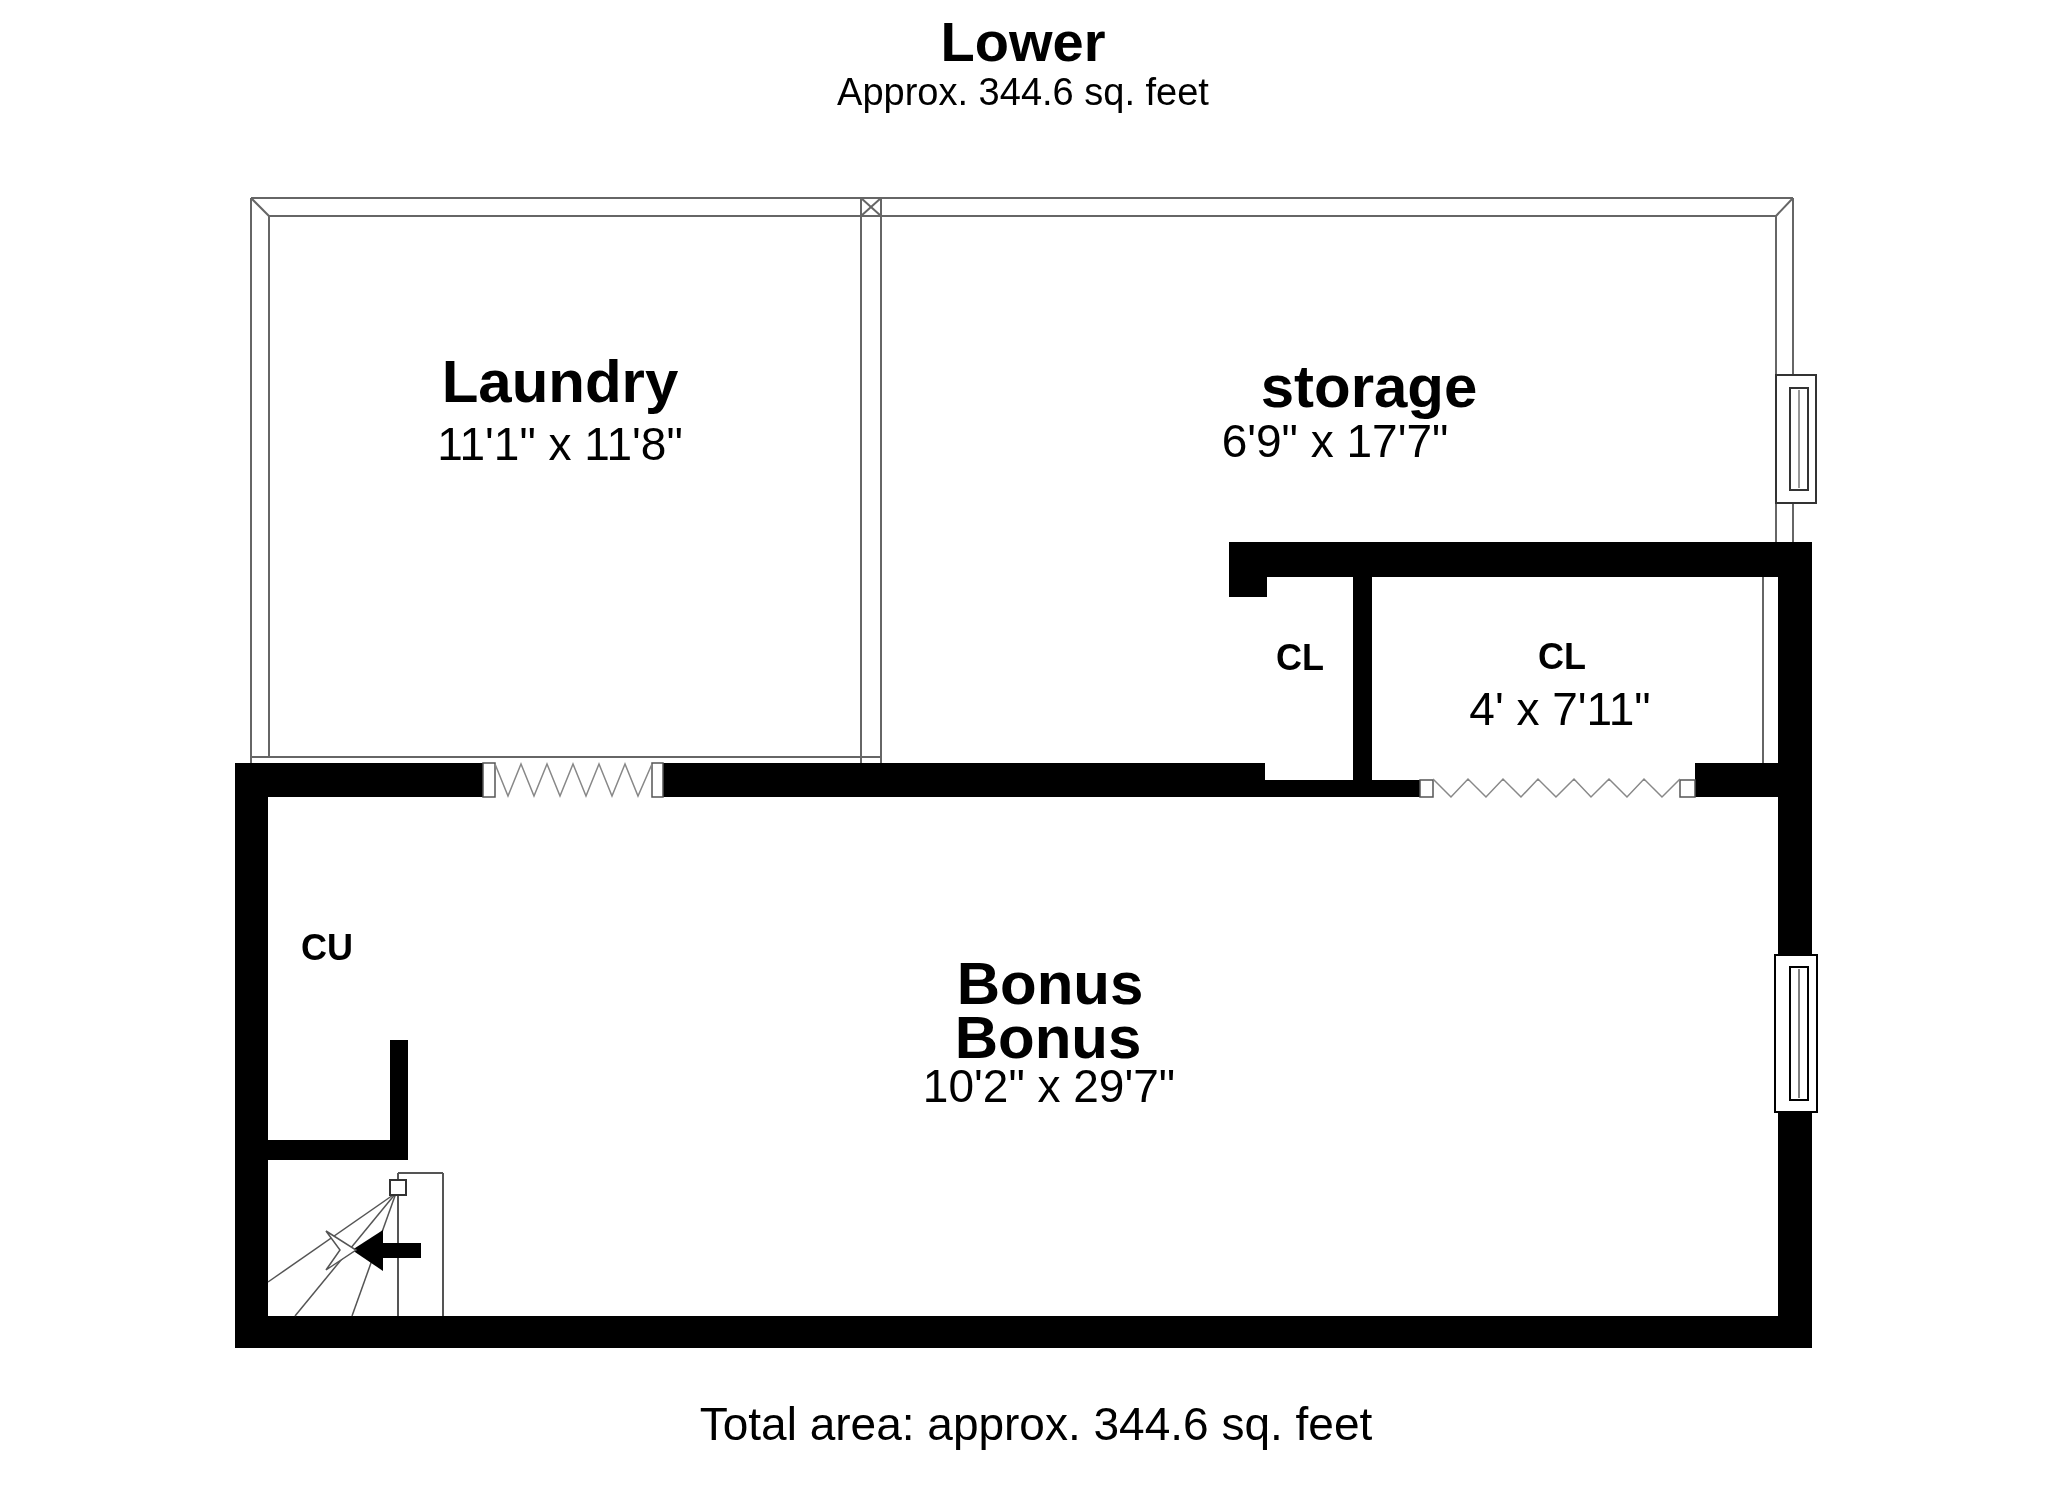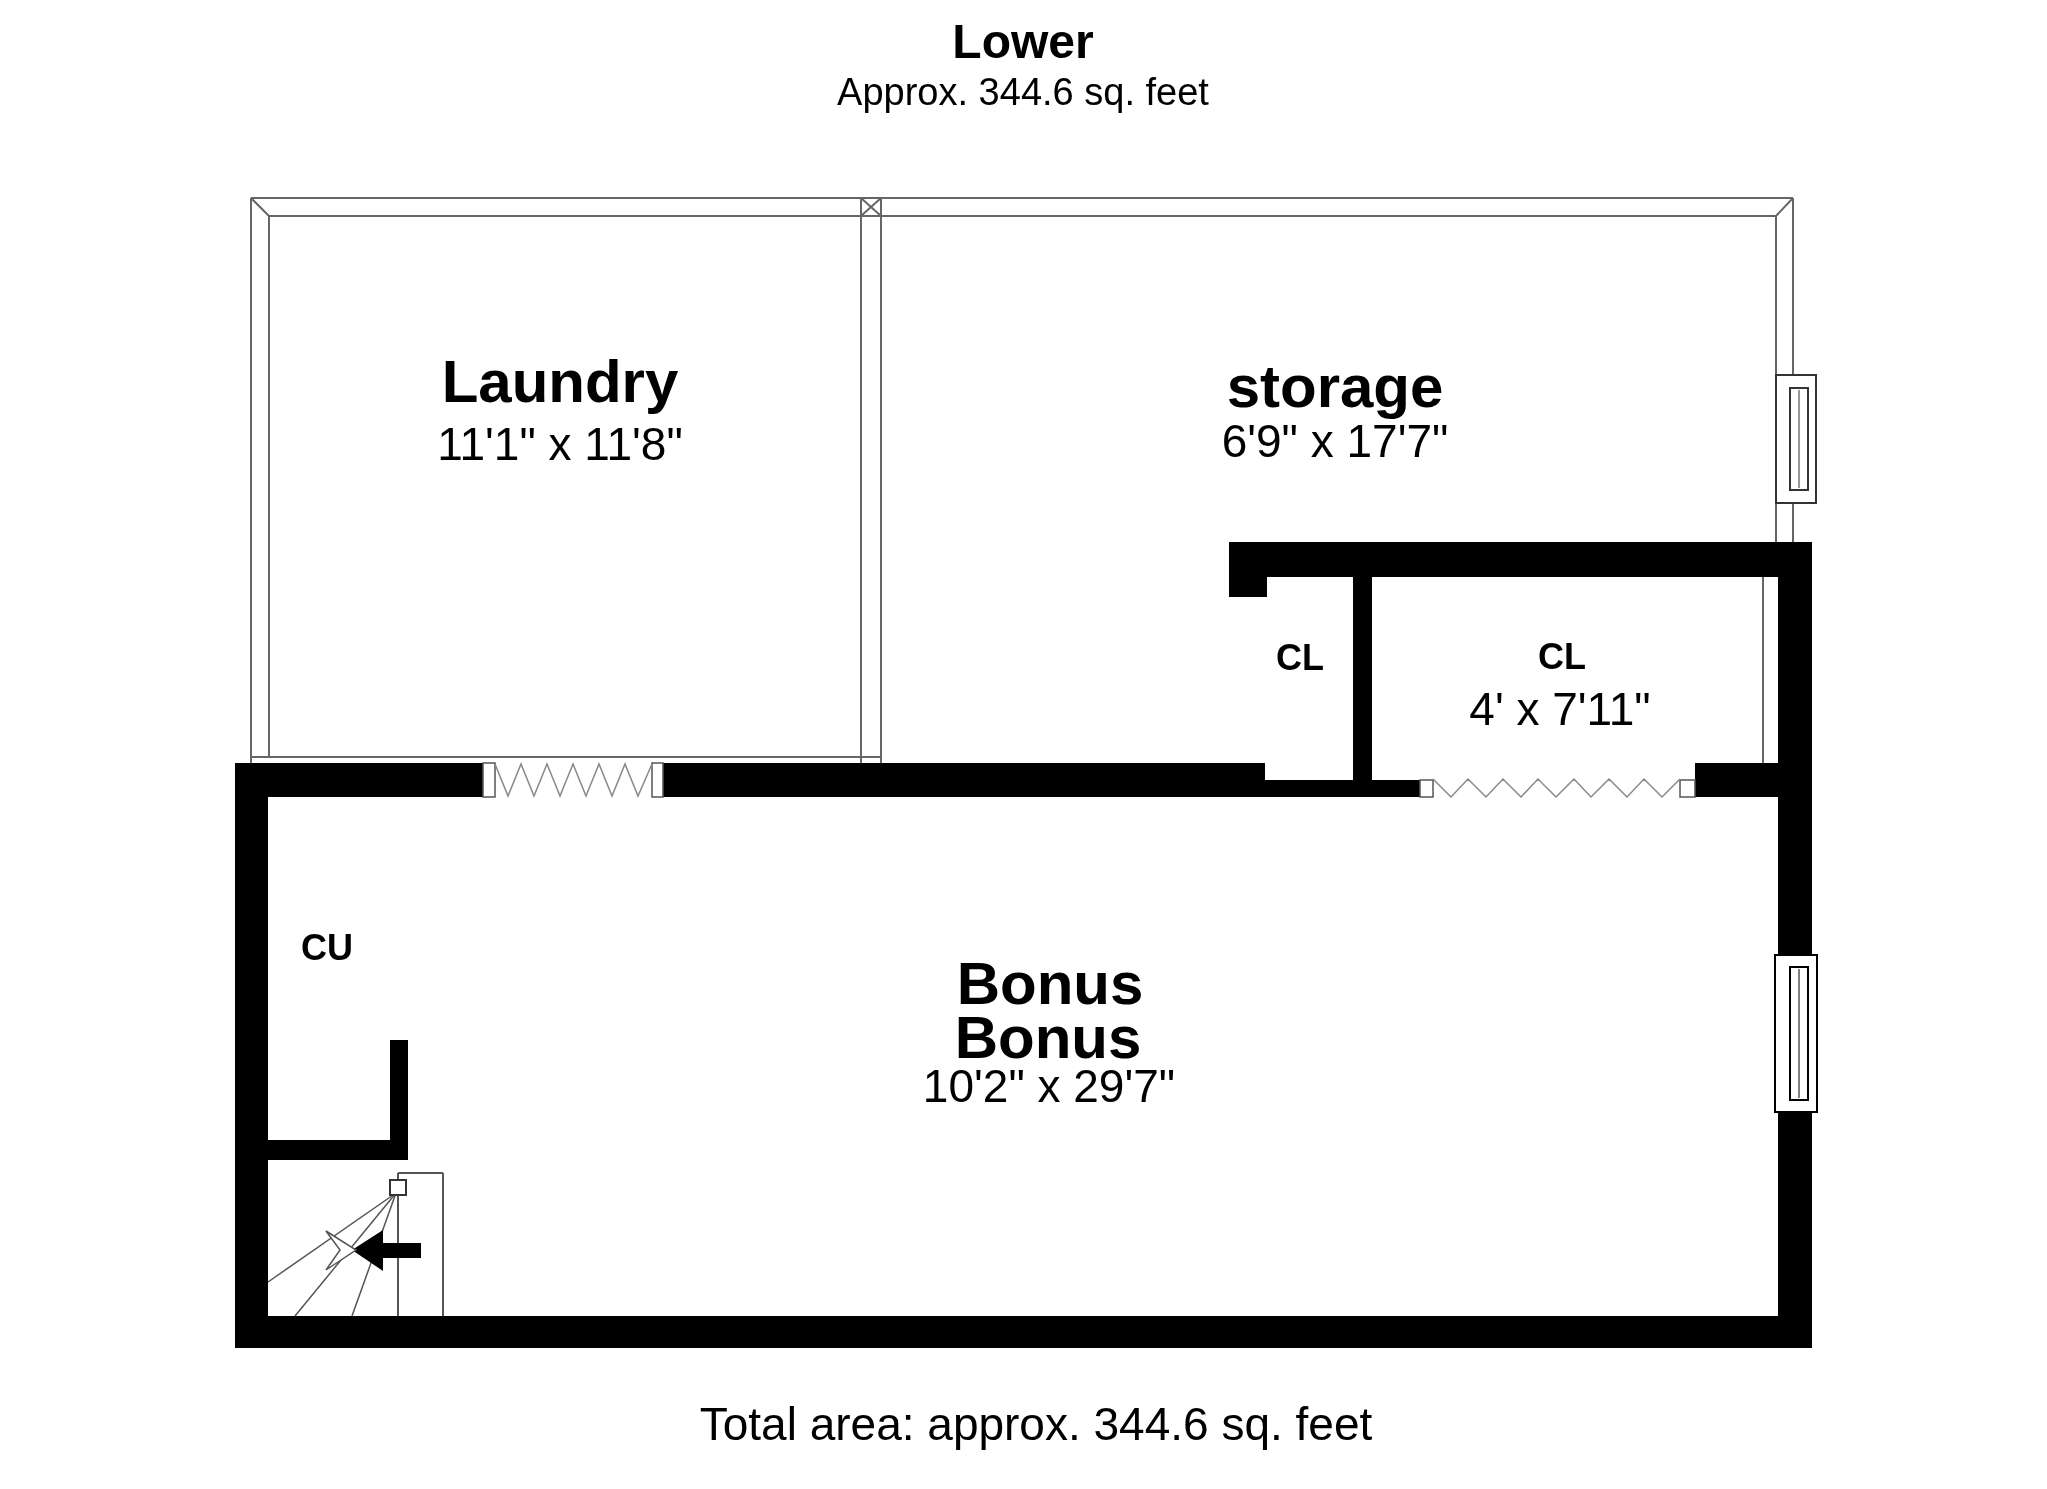--- a/index.html
+++ b/index.html
@@ -24,21 +24,21 @@
     height: 1489px;
   }
   .label {
     position: absolute;
     transform: translate(-50%, -50%);
     white-space: nowrap;
     text-align: center;
     line-height: 1;
     color: #000;
   }
-  .page-title   { font-size: 48px; font-weight: bold; }
+  .page-title   { font-size: 56px; font-weight: bold; }
   .page-subtitle{ font-size: 38px; }
   .room-name    { font-size: 60px; font-weight: bold; }
   .room-dims    { font-size: 46px; }
   .closet-name  { font-size: 36px; font-weight: bold; }
   .footer-text  { font-size: 46px; }
 </style>
 </head>
 <body>
 
 <div id="canvas">
@@ -126,21 +126,21 @@
       <polygon points="326,1231 356,1250 326,1270 340,1250" fill="#ffffff" stroke="#555555" stroke-width="1.5"></polygon>
     </g>
   </svg>
 
   <div class="label page-title" style="left:1023px; top:42px;">Lower</div>
   <div class="label page-subtitle" style="left:1023px; top:92px;">Approx. 344.6 sq. feet</div>
 
   <div class="label room-name" style="left:560px;  top:382px;">Laundry</div>
   <div class="label room-dims" style="left:560px;  top:444px;">11'1" x 11'8"</div>
 
-  <div class="label room-name" style="left:1335px; top:387px;">storage</div>
+  <div class="label room-name" style="left:1369px; top:387px;">storage</div>
   <div class="label room-dims" style="left:1335px; top:441px;">6'9" x 17'7"</div>
 
   <div class="label closet-name" style="left:1300px; top:658px;">CL</div>
 
   <div class="label closet-name" style="left:1562px; top:657px;">CL</div>
   <div class="label room-dims" style="left:1560px; top:709px;">4' x 7'11"</div>
 
   <div class="label closet-name" style="left:327px; top:948px;">CU</div>
 
   <div class="label room-name" style="left:1050px; top:984px;">Bonus</div>

